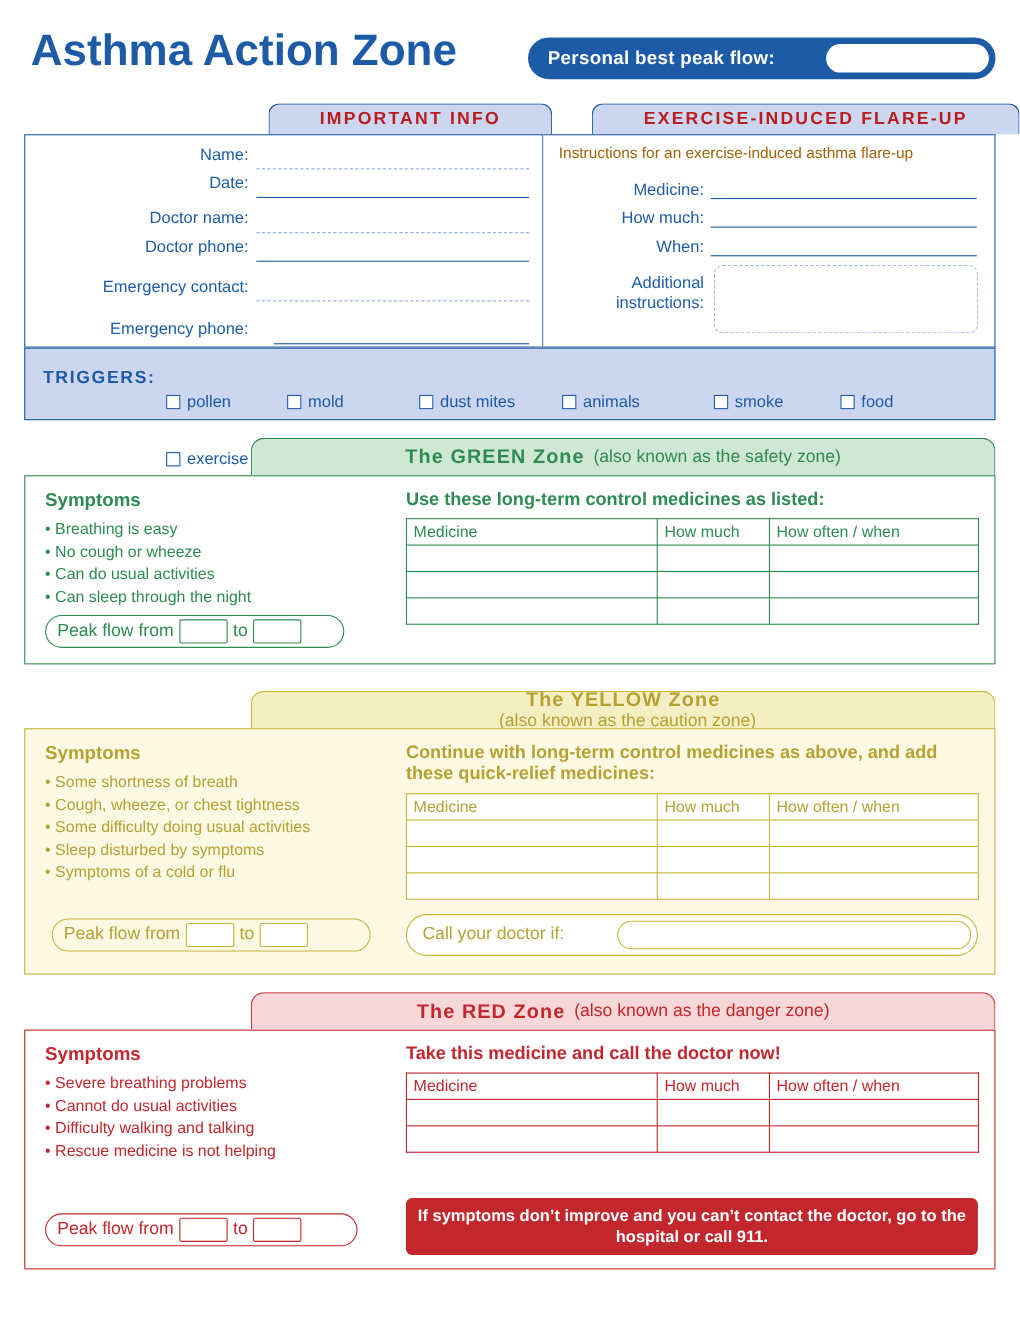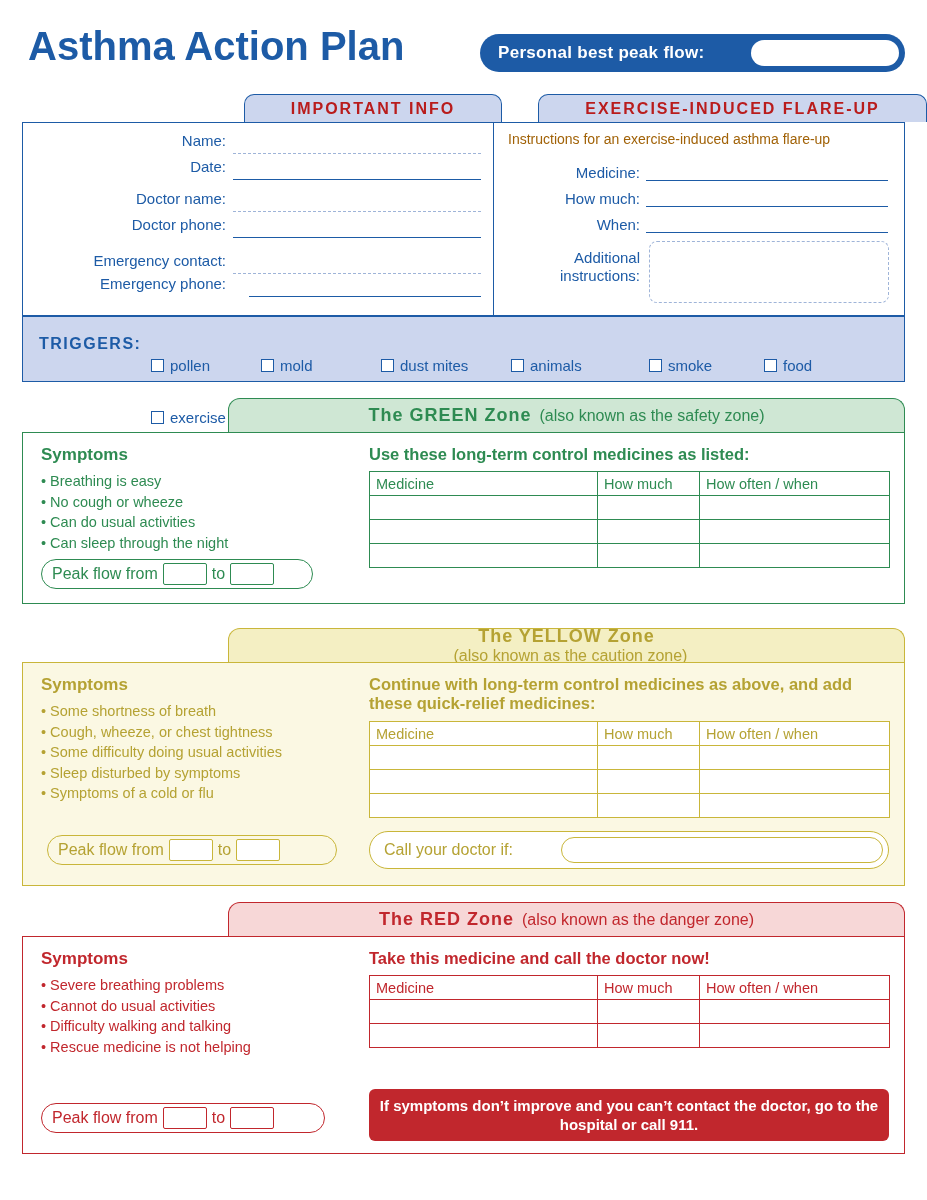--- a/index.html
+++ b/index.html
@@ -404,21 +404,21 @@
     font-weight: bold;
     line-height: 19px;
   }
 </style>
 </head>
 <body>
 
 <div class="page">
 
   <div class="title-row">
-    <div class="main-title">Asthma Action Plan</div>
+    <div class="main-title">Asthma Action Zone</div>
     <div class="pbpf">
       <span class="pbpf-label">Personal best peak flow:</span>
       <div class="pbpf-input"></div>
     </div>
   </div>
 
   <div class="info-block">
 
     <div class="tab tab-info">
       <span class="tab-text">IMPORTANT INFO</span>
@@ -441,21 +441,21 @@
         <span class="field-line"></span>
       </div>
       <div class="field-row" style="top:88px;">
         <span class="field-label">Doctor phone:</span>
         <span class="field-line solid"></span>
       </div>
       <div class="field-row" style="top:124px;">
         <span class="field-label">Emergency contact:</span>
         <span class="field-line"></span>
       </div>
-      <div class="field-row" style="top:147px;gap:16px;">
+      <div class="field-row" style="top:163px;gap:16px;">
         <span class="field-label">Emergency phone:</span>
         <span class="field-line solid"></span>
       </div>
     </div>
 
     <div class="panel-right">
       <div class="exercise-intro">Instructions for an exercise-induced asthma flare-up</div>
       <div class="ex-row" style="top:34px;">
         <span class="ex-label">Medicine:</span>
         <span class="ex-line"></span>

